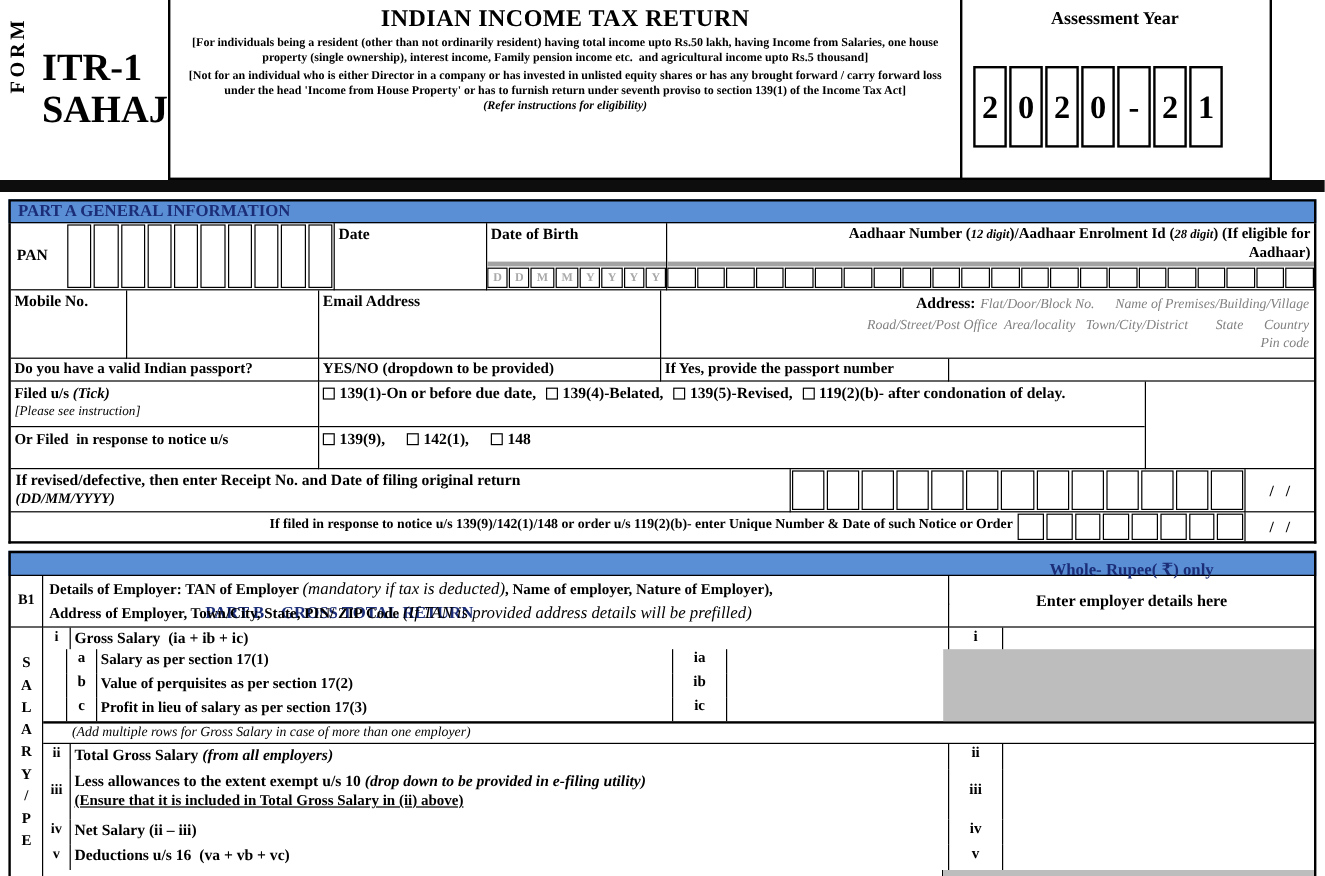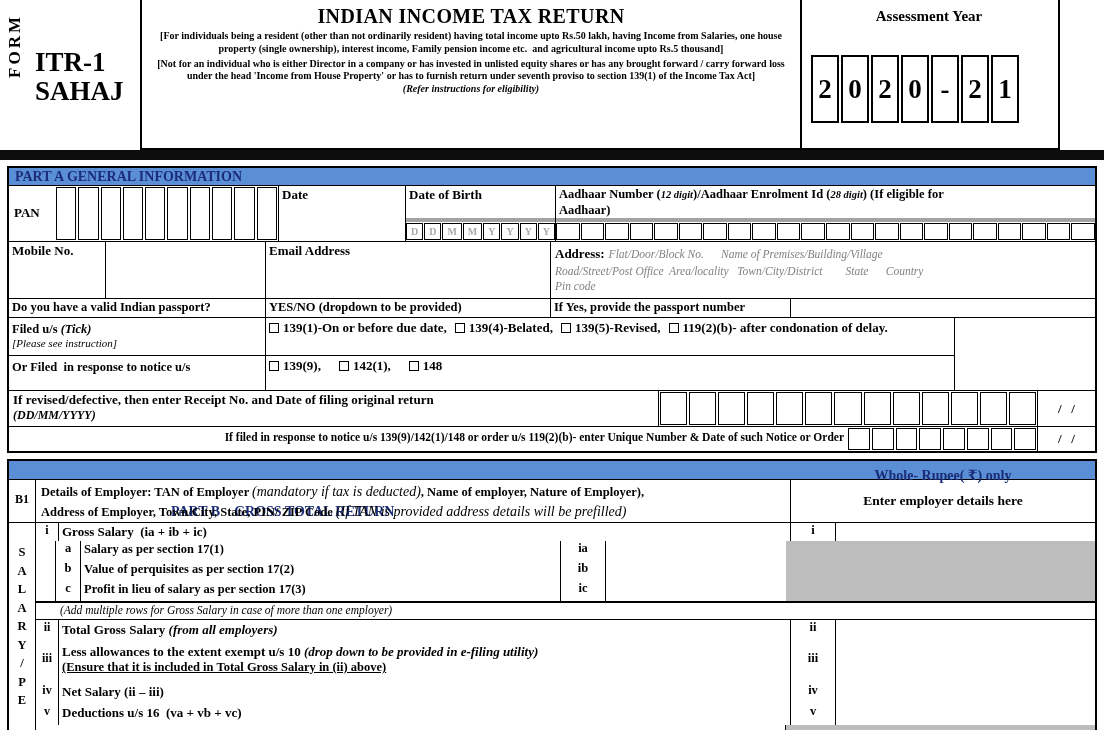--- a/index.html
+++ b/index.html
@@ -6,21 +6,21 @@
   html,body { width:1104px; height:730px; }
   body {
     font-family: "Liberation Serif","DejaVu Serif",serif;
     background:#fff; color:#000; position:relative; overflow:hidden;
   }
   .pre { white-space: pre-wrap; }
 
   
   .form-vert { position:absolute; left:5px; top:14px; writing-mode:vertical-rl;
     transform:rotate(180deg); font-weight:bold; font-size:17px; letter-spacing:3px; }
-  .form-name { position:absolute; left:35px; top:48px; font-size:27px; font-weight:bold; line-height:1.08; }
+  .form-name { position:absolute; left:35px; top:39px; font-size:32px; font-weight:bold; line-height:1.08; }
   .hdr-center { position:absolute; left:140px; top:-2px; width:662px; height:152px;
     border:2px solid #000; text-align:center; padding:5px 8px 0 8px; }
   .hdr-title { font-size:20px; font-weight:bold; letter-spacing:.4px; }
   .hdr-desc { font-size:10px; font-weight:bold; line-height:1.28; margin-top:2px; padding:0 6px; }
   .hdr-refer { font-size:10px; font-weight:bold; font-style:italic; }
   .hdr-ay { position:absolute; left:800px; top:-2px; width:260px; height:152px;
     border:2px solid #000; border-left:none; }
   .ay-label { text-align:center; font-weight:bold; font-size:15px; margin-top:8px; }
   .ay-boxes { position:absolute; left:11px; top:55px; display:flex; gap:2px; height:68px; }
   .ay-box { width:28px; height:68px; border:2px solid #000; font-size:27px; font-weight:bold;
@@ -35,21 +35,21 @@
     color:var(--navy); font-weight:bold; font-size:14px; height:20px; }
   #parta .sec-hdr { padding:1px 0 0 6px; }
   #partb .sec-hdr { display:flex; height:21px; }
   .pbh-left { width:782px; padding:1px 0 0 162px; border-right:1px solid #000; display:flex; gap:14px;margin-top:42px; }
   .pbh-right { flex:1; text-align:center; padding-top:6px; }
 
   .tbl { border:2px solid #000; border-top:none; }
   .row { display:flex; }
   .cell { position:relative; overflow:hidden; border-right:1px solid #000; border-bottom:1px solid #000; flex:none; }
   .row .cell:last-child { border-right:none; }
-  .fill { flex:1 1 auto; }
+  .fill { flex:1 1 auto;text-align:right; }
   .lbl { font-weight:bold; font-size:13px; padding:1px 3px; }
   .lbl125 { font-weight:bold; font-size:12.5px; padding:1px 3px; }
   .it { font-style:italic; }
   .grayit { color:#818181; font-style:italic; font-size:11.5px; font-weight:normal; }
   .center { display:flex; align-items:center; justify-content:center; }
 
   
   .boxrow { display:flex; gap:2px; height:100%; padding:1px; }
   .vbox { border:1px solid #000; flex:1 1 auto; }
   .sboxrow { display:flex; gap:1px; height:100%; padding:1px 0; }

